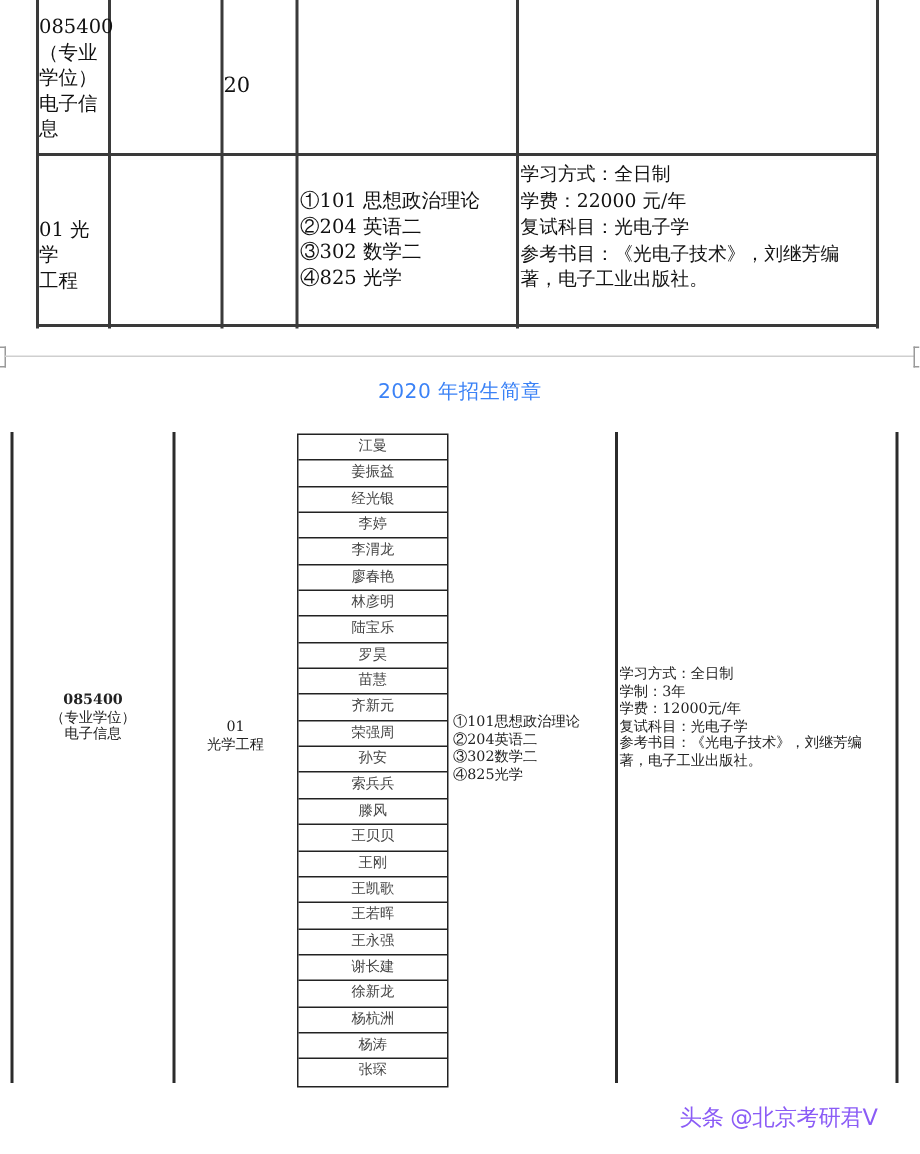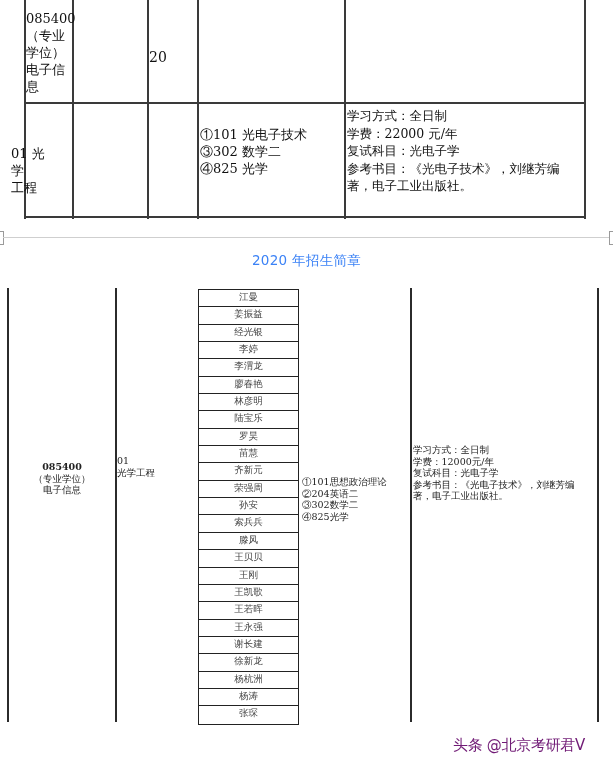--- a/index.html
+++ b/index.html
@@ -30,21 +30,21 @@
   }
   .name-row {
     height:17.35px; border-bottom:1.5px solid #222; box-sizing:border-box;
     text-align:center; font-size:9.5px; line-height:16px; color:#444;
   }
   .name-row:last-child { border-bottom:none; }
   .t21 { font-size:9.5px; line-height:11.5px; color:#222; }
   .watermark {
     position:absolute; left:453px; top:736px;
     font-family:"DejaVu Sans", "Liberation Sans", sans-serif;
-    font-size:15px; color:#701a75; letter-spacing:-0.3px;
+    font-size:15px; color:#8b5cf6; letter-spacing:-0.3px;
     text-shadow:0 0 1px #fff;
   }
 </style>
 </head>
 <body>
 
 <div>
 
   <div class="vline-thick" style="left:24px; top:0; height:219px;"></div>
   <div class="vline-thick" style="left:72px; top:0; height:219px;"></div>
@@ -59,27 +59,28 @@
   <div class="abs t20" style="left:26px; top:10px; width:46px;">
     <div>085400</div>
     <div>（专业</div>
     <div>学位）</div>
     <div>电子信</div>
     <div>息</div>
   </div>
 
   <div class="abs t20" style="left:149px; top:49px; width:48px; text-align:left; font-size:14px;">20</div>
 
-  <div class="abs t20" style="left:11px; top:145px; width:46px;">
+  <div class="abs t20" style="left:26px; top:145px; width:46px;">
     <div>01 光学</div>
     <div>工程</div>
   </div>
 
   <div class="abs t20" style="left:200px; top:126px; width:144px;">
-    <div>①101 光电子技术</div>
+    <div>①101 思想政治理论</div>
+    <div>②204 英语二</div>
     <div>③302 数学二</div>
     <div>④825 光学</div>
   </div>
 
   <div class="abs t20-small" style="left:347px; top:107px; width:238px; white-space:nowrap;">
     <div>学习方式：全日制</div>
     <div>学费：22000 元/年</div>
     <div>复试科目：光电子学</div>
     <div>参考书目：《光电子技术》，刘继芳编</div>
     <div>著，电子工业出版社。</div>
@@ -97,21 +98,21 @@
   <div class="vline-thin" style="left:115px;"></div>
   <div class="vline-thin" style="left:410px;"></div>
   <div class="vline-thin" style="left:597px;"></div>
 
   <div class="abs t21" style="left:9px; top:461px; width:106px; text-align:center;">
     <div style="font-weight:bold;">085400</div>
     <div>（专业学位）</div>
     <div>电子信息</div>
   </div>
 
-  <div class="abs t21" style="left:117px; top:455px; width:80px; text-align:left;">
+  <div class="abs t21" style="left:117px; top:479px; width:80px; text-align:center;">
     <div>01</div>
     <div>光学工程</div>
   </div>
 
   <div class="names-box">
     <div class="name-row">江曼</div>
     <div class="name-row">姜振益</div>
     <div class="name-row">经光银</div>
     <div class="name-row">李婷</div>
     <div class="name-row">李渭龙</div>
@@ -139,20 +140,21 @@
 
   <div class="abs t21" style="left:302px; top:476px; width:108px; white-space:nowrap;">
     <div>①101思想政治理论</div>
     <div>②204英语二</div>
     <div>③302数学二</div>
     <div>④825光学</div>
   </div>
 
   <div class="abs t21" style="left:413px; top:444px; width:184px; white-space:nowrap;">
     <div>学习方式：全日制</div>
+    <div>学制：3年</div>
     <div>学费：12000元/年</div>
     <div>复试科目：光电子学</div>
     <div>参考书目：《光电子技术》，刘继芳编</div>
     <div>著，电子工业出版社。</div>
   </div>
 </div>
 
 <div class="caption" style="top:770px;">2021 年招生简章</div>
 
 <div class="watermark">头条 @北京考研君V</div>

